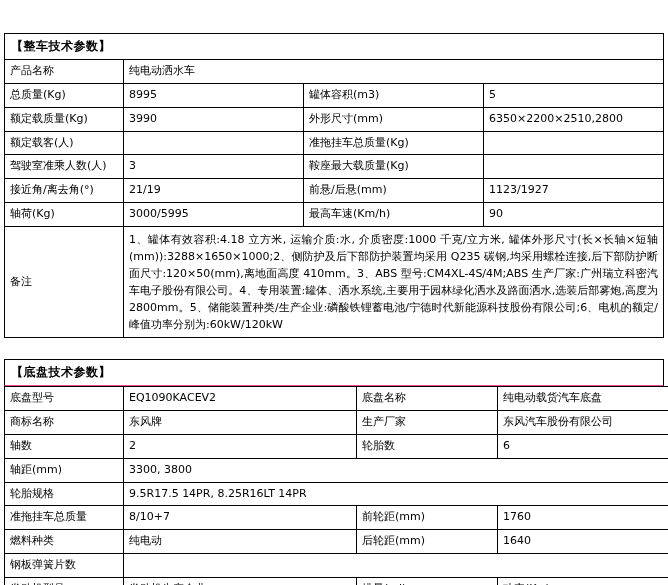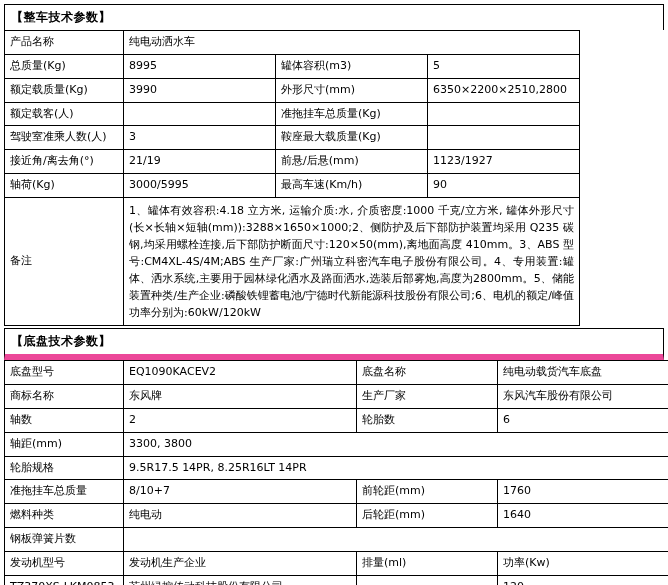--- a/index.html
+++ b/index.html
@@ -21,28 +21,29 @@
     padding: 4px 4px 0 4px;
   }
   .section-title {
     border: 1px solid #000000;
     border-bottom: none;
     background: #ffffff;
     font-weight: bold;
     font-size: 12px;
     padding: 4px 6px;
     letter-spacing: 0.5px;
+    margin-top: 29px;
   }
   .section-title.spaced {
-    margin-top: 2px;
-    border-bottom: 6px solid #ec4899;
+    margin-top: 21px;
+    border-bottom: 1px solid #ec4899;
   }
   table {
     border-collapse: collapse;
-    width: 576px;
+    width: 660px;
     table-layout: fixed;
   }
   td {
     border: 1px solid #000000;
     padding: 4px 5px;
     vertical-align: middle;
     font-size: 11px;
     line-height: 1.35;
     word-wrap: break-word;
     overflow-wrap: break-word;

